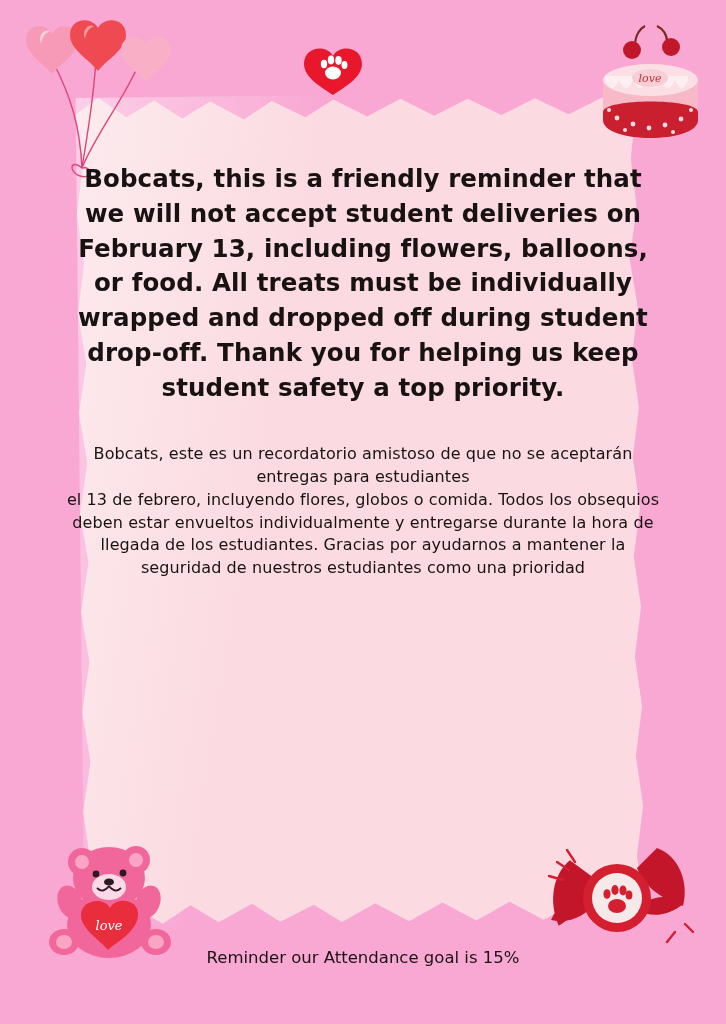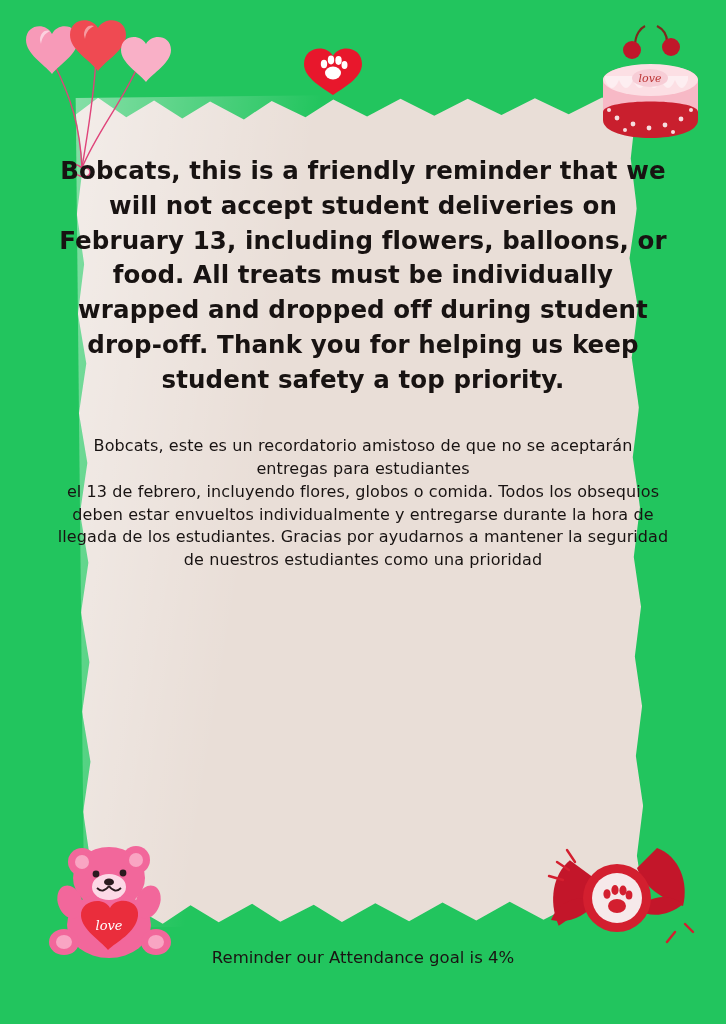--- a/index.html
+++ b/index.html
@@ -11,21 +11,21 @@
     height: 1024px;
     background: #fdf4f1;
     font-family: "DejaVu Sans", sans-serif;
     overflow: hidden;
     position: relative;
   }
 
   .poster {
     position: absolute;
     inset: 0;
-    background: #22c55e;
+    background: #f9a8d4;
   }
 
   
   .note {
     position: absolute;
     left: 80px;
     top: 95px;
     width: 560px;
     height: 830px;
     background: #fbe0e2;
@@ -64,21 +64,21 @@
     top: 150px;
     width: 622px;
     text-align: center;
     color: #181312;
     font-family: "DejaVu Sans", sans-serif;
   }
   .para {
     font-size: 24.5px;
     line-height: 1.42;
     letter-spacing: .1px;
-    margin: 4px;
+    margin: 12px;
     white-space: pre-line;
   }
   .para.en { font-weight: 600; }
   .para.es { font-weight: 500; margin-top: 38px; font-size: 16px; }
 
   .footer {
     position: absolute;
     left: 0;
     right: 0;
     top: 948px;
@@ -213,15 +213,15 @@
         <path d="M152 104 L160 112"></path>
     </g>
   </svg>
 
   <div class="text-block">
     <p class="para en">Bobcats, this is a friendly reminder that we will not accept student deliveries on February 13, including flowers, balloons, or food. All treats must be individually wrapped and dropped off during student drop-off. Thank you for helping us keep student safety a top priority.</p>
     <p class="para es">Bobcats, este es un recordatorio amistoso de que no se aceptarán entregas para estudiantes
 el 13 de febrero, incluyendo flores, globos o comida. Todos los obsequios deben estar envueltos individualmente y entregarse durante la hora de llegada de los estudiantes. Gracias por ayudarnos a mantener la seguridad de nuestros estudiantes como una prioridad</p>
   </div>
 
-  <div class="footer">Reminder our Attendance goal is 4%</div>
+  <div class="footer">Reminder our Attendance goal is 15%</div>
 
 </div>
 
 </body></html>

